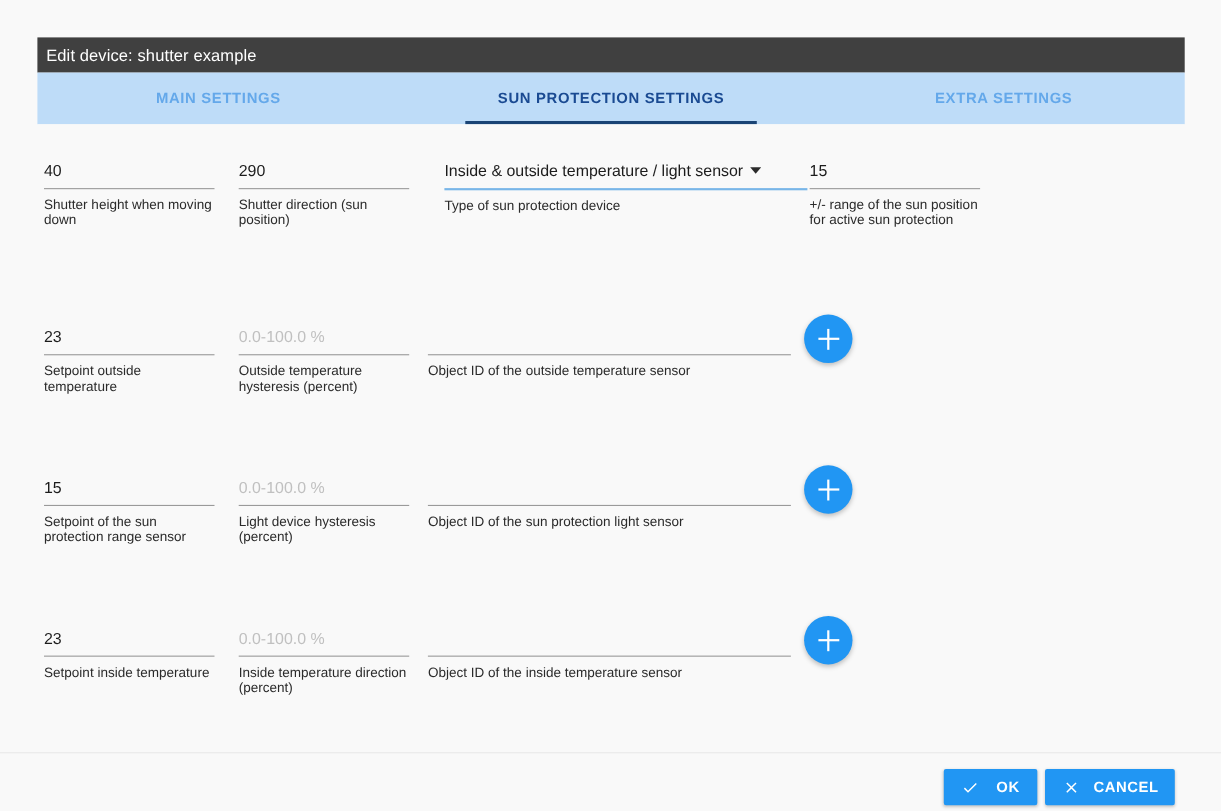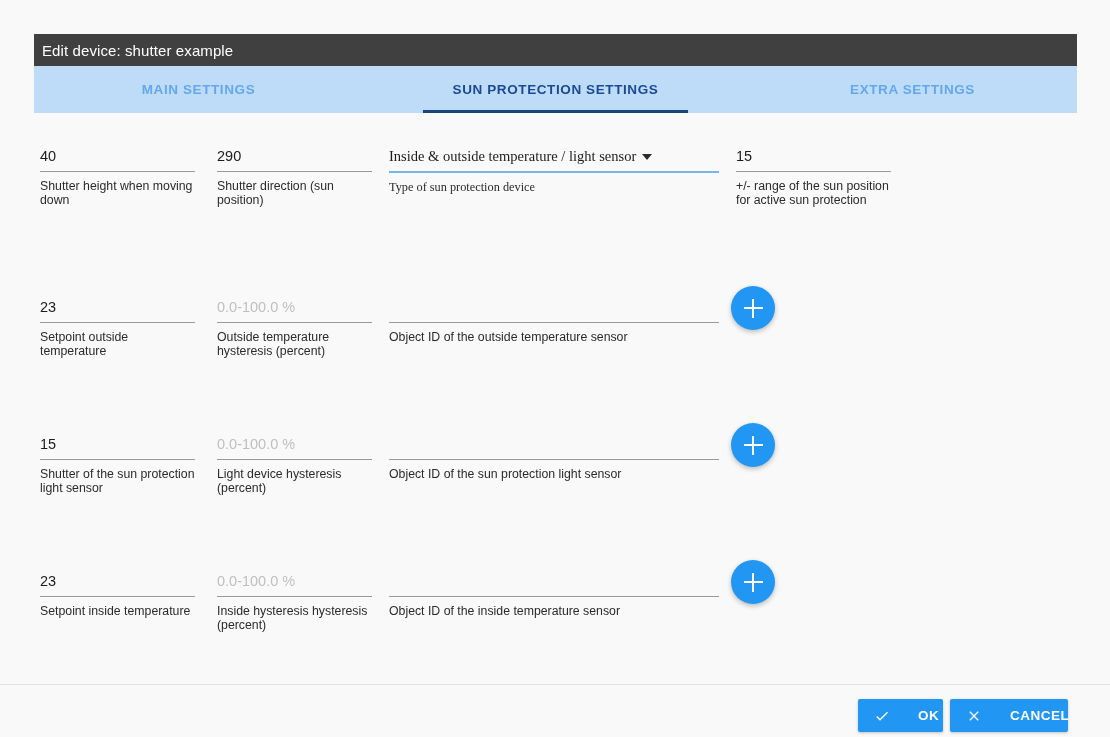--- a/index.html
+++ b/index.html
@@ -151,21 +151,21 @@
     color: #ffffff;
     border: none;
     border-radius: 2px;
     font-family: "Liberation Sans", sans-serif;
     font-size: 13.5px;
     font-weight: bold;
     letter-spacing: .5px;
     display: flex;
     align-items: center;
     justify-content: space-between;
-    gap: 28px;
+    gap: 12px;
     cursor: pointer;
     box-shadow: 0 1px 3px rgba(0,0,0,.22);
     padding: 0 16px;
   }
   .btn-ok { left: 858px; width: 85px; }
   .btn-cancel { left: 950px; width: 118px; }
   .ico { display: inline-block; line-height: 0; }
 </style>
 </head>
 <body>
@@ -197,21 +197,21 @@
         <div class="underline"></div>
         <div class="hint">Shutter height when moving down</div>
       </div>
 
       <div class="field" style="left:183px; top:32px; width:155px;">
         <div class="value">290</div>
         <div class="underline"></div>
         <div class="hint">Shutter direction (sun position)</div>
       </div>
 
-      <div class="field" style="left:355px; top:32px; width:330px;font-family:Liberation Serif, serif;">
+      <div class="field" style="left:370px; top:32px; width:330px;">
         <div class="value"><span>Inside &amp; outside temperature / light sensor</span><span class="caret"></span></div>
         <div class="underline accent"></div>
         <div class="hint">Type of sun protection device</div>
       </div>
 
       <div class="field" style="left:702px; top:32px; width:155px;">
         <div class="value">15</div>
         <div class="underline"></div>
         <div class="hint">+/- range of the sun position for active sun protection</div>
       </div>
@@ -235,21 +235,21 @@
       </div>
 
       <button class="fab" style="left:697px; top:173px;">
         <span class="plus-h"></span>
         <span class="plus-v"></span>
       </button>
 
       <div class="field" style="left:6px; top:320px; width:155px;">
         <div class="value">15</div>
         <div class="underline"></div>
-        <div class="hint">Shutter of the sun protection light sensor</div>
+        <div class="hint">Setpoint of the sun protection range sensor</div>
       </div>
 
       <div class="field" style="left:183px; top:320px; width:155px;">
         <div class="value placeholder">0.0-100.0 %</div>
         <div class="underline"></div>
         <div class="hint">Light device hysteresis (percent)</div>
       </div>
 
       <div class="field" style="left:355px; top:320px; width:330px;">
         <div class="value empty"></div>
@@ -264,21 +264,21 @@
 
       <div class="field" style="left:6px; top:457px; width:155px;">
         <div class="value">23</div>
         <div class="underline"></div>
         <div class="hint">Setpoint inside temperature</div>
       </div>
 
       <div class="field" style="left:183px; top:457px; width:155px;">
         <div class="value placeholder">0.0-100.0 %</div>
         <div class="underline"></div>
-        <div class="hint">Inside hysteresis hysteresis (percent)</div>
+        <div class="hint">Inside temperature direction (percent)</div>
       </div>
 
       <div class="field" style="left:355px; top:457px; width:330px;">
         <div class="value empty"></div>
         <div class="underline"></div>
         <div class="hint">Object ID of the inside temperature sensor</div>
       </div>
 
       <button class="fab" style="left:697px; top:447px;">
         <span class="plus-h"></span>

